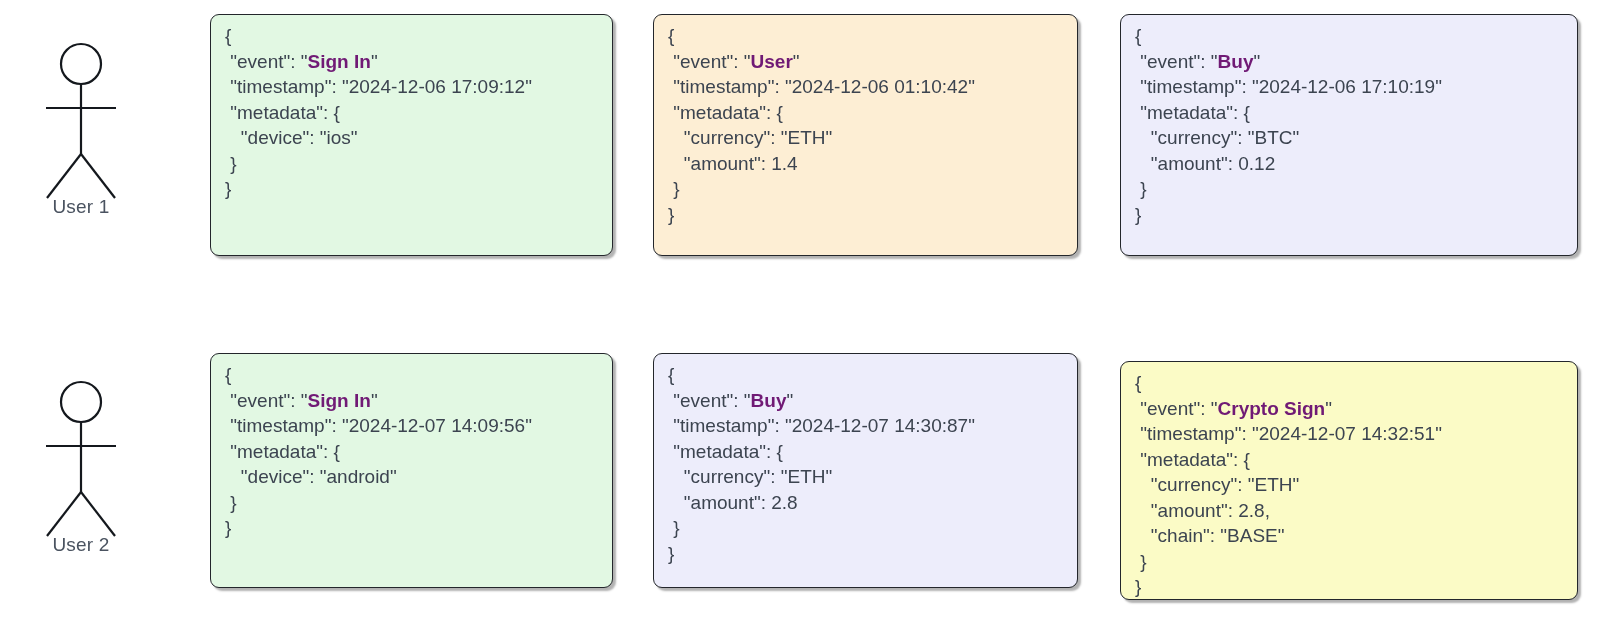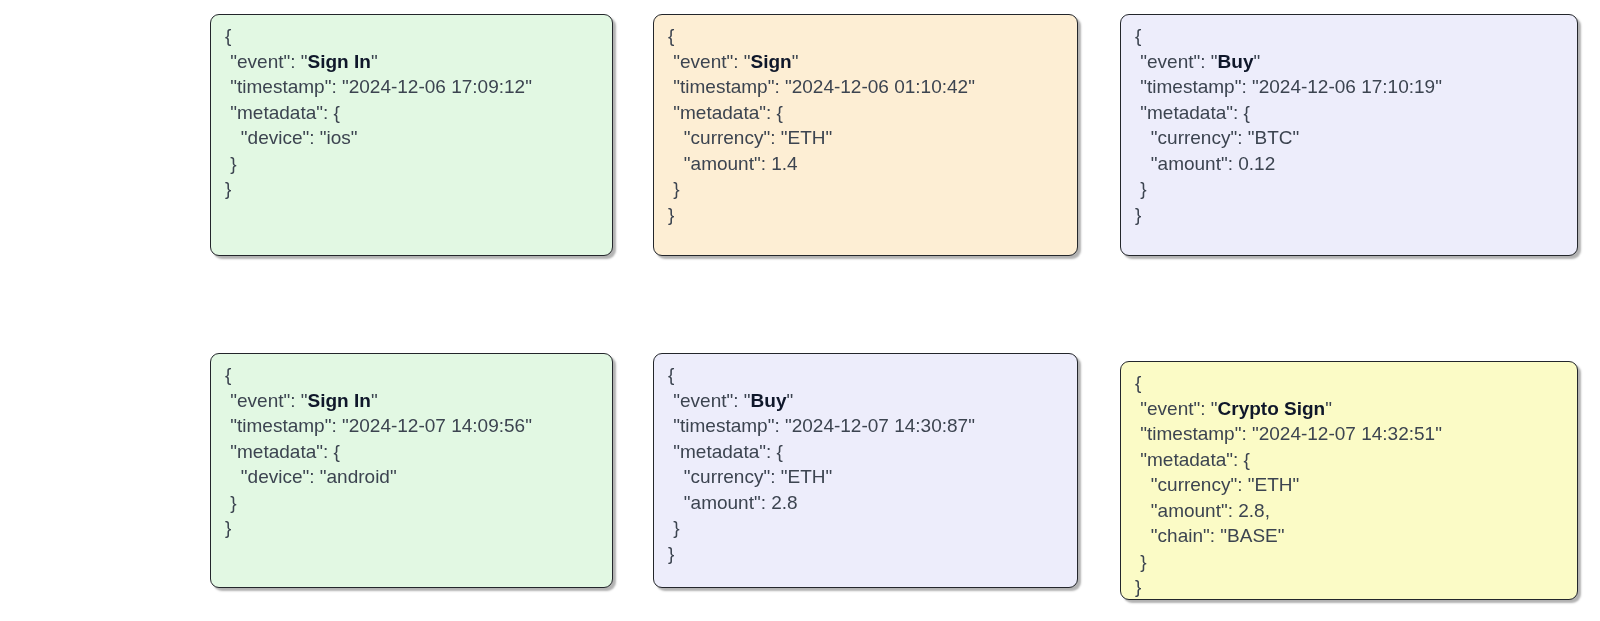--- a/index.html
+++ b/index.html
@@ -49,67 +49,87 @@
   .json {
     margin: 0;
     font-family: "Liberation Sans", sans-serif;
     font-size: 19px;
     line-height: 25.5px;
     color: #3c4450;
     white-space: pre;
   }
   .json .ev {
     font-weight: bold;
-    color: #0f172a;
+    color: #701a75;
   }
 
   
   .fill-green    { background: #e2f8e3; }
   .fill-orange   { background: #fdeed4; }
   .fill-lavender { background: #ededfb; }
   .fill-yellow   { background: #fbfbc6; }
 </style>
 </head>
 <body>
 
 <div class="canvas">
 
+  <div class="actor" style="left:6px; top:42px;">
+    <svg class="actor-figure" width="92" height="158" viewBox="0 0 92 158">
+      <circle cx="46" cy="22" r="20" fill="#ffffff" stroke="#14181d" stroke-width="2.2"></circle>
+      <line x1="46" y1="42" x2="46" y2="112" stroke="#14181d" stroke-width="2.2"></line>
+      <line x1="11" y1="66" x2="81" y2="66" stroke="#14181d" stroke-width="2.2"></line>
+      <line x1="46" y1="112" x2="12" y2="156" stroke="#14181d" stroke-width="2.2"></line>
+      <line x1="46" y1="112" x2="80" y2="156" stroke="#14181d" stroke-width="2.2"></line>
+    </svg>
+    <div class="actor-label">User 1</div>
+  </div>
 
   <div class="card fill-green" style="left:210px; top:14px; width:403px; height:242px;">
     <pre class="json"><span>{</span>
 <span> "event": </span>"<span class="ev">Sign In</span>"
 <span> "timestamp": "2024-12-06 17:09:12"</span>
 <span> "metadata": {</span>
 <span>   "device": "ios"</span>
 <span> }</span>
 <span>}</span></pre>
   </div>
 
   <div class="card fill-orange" style="left:653px; top:14px; width:425px; height:242px;">
     <pre class="json"><span>{</span>
-<span> "event": </span>"<span class="ev">Sign</span>"
+<span> "event": </span>"<span class="ev">User</span>"
 <span> "timestamp": "2024-12-06 01:10:42"</span>
 <span> "metadata": {</span>
 <span>   "currency": "ETH"</span>
 <span>   "amount": 1.4</span>
 <span> }</span>
 <span>}</span></pre>
   </div>
 
   <div class="card fill-lavender" style="left:1120px; top:14px; width:458px; height:242px;">
     <pre class="json"><span>{</span>
 <span> "event": </span>"<span class="ev">Buy</span>"
 <span> "timestamp": "2024-12-06 17:10:19"</span>
 <span> "metadata": {</span>
 <span>   "currency": "BTC"</span>
 <span>   "amount": 0.12</span>
 <span> }</span>
 <span>}</span></pre>
   </div>
 
+  <div class="actor" style="left:6px; top:380px;">
+    <svg class="actor-figure" width="92" height="158" viewBox="0 0 92 158">
+      <circle cx="46" cy="22" r="20" fill="#ffffff" stroke="#14181d" stroke-width="2.2"></circle>
+      <line x1="46" y1="42" x2="46" y2="112" stroke="#14181d" stroke-width="2.2"></line>
+      <line x1="11" y1="66" x2="81" y2="66" stroke="#14181d" stroke-width="2.2"></line>
+      <line x1="46" y1="112" x2="12" y2="156" stroke="#14181d" stroke-width="2.2"></line>
+      <line x1="46" y1="112" x2="80" y2="156" stroke="#14181d" stroke-width="2.2"></line>
+    </svg>
+    <div class="actor-label">User 2</div>
+  </div>
 
   <div class="card fill-green" style="left:210px; top:353px; width:403px; height:235px;">
     <pre class="json"><span>{</span>
 <span> "event": </span>"<span class="ev">Sign In</span>"
 <span> "timestamp": "2024-12-07 14:09:56"</span>
 <span> "metadata": {</span>
 <span>   "device": "android"</span>
 <span> }</span>
 <span>}</span></pre>
   </div>

